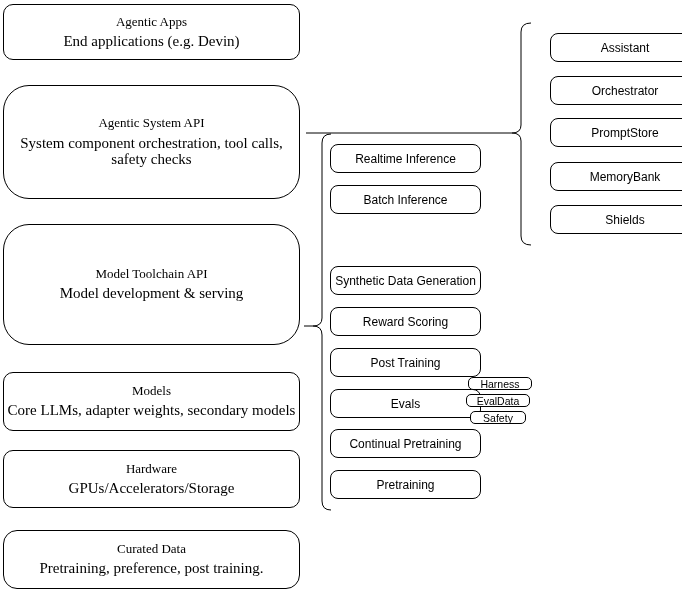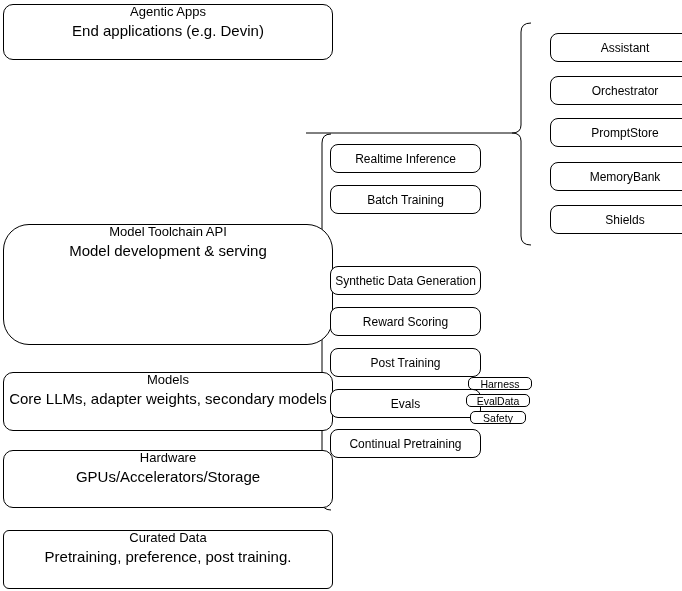--- a/index.html
+++ b/index.html
@@ -18,29 +18,31 @@
   svg.overlay {
     position: absolute;
     left: 0; top: 0;
     width: 682px; height: 591px;
     pointer-events: none;
   }
   
   .lnode {
     position: absolute;
     left: 3px;
-    width: 330px;
+    width: 297px;
     box-sizing: border-box;
     border: 1px solid #000000;
     background: #ffffff;
     display: flex;
     flex-direction: column;
+    justify-content: center;
     align-items: center;
     gap: 4px;
     text-align: center;
+    font-family: Liberation Serif, serif;
   }
   .lnode .ntitle { font-size: 13px; line-height: 1.1; }
   .lnode .nsub   { font-size: 15px; line-height: 1.1; }
   
   .mnode, .rnode {
     position: absolute;
     box-sizing: border-box;
     border: 1px solid #000000;
     border-radius: 8px;
     background: #ffffff;
@@ -84,61 +86,68 @@
     <path d="M 304 326 L 313 326" fill="none" stroke="#000000" stroke-width="1"></path>
 
     <path d="M 331 134 Q 322 134 322 143 L 322 318 Q 322 326 313 326 Q 322 326 322 335 L 322 501 Q 322 510 331 510" fill="none" stroke="#000000" stroke-width="1"></path>
   </svg>
 
   <div class="lnode" style="top:4px;height:56px;border-radius:10px">
     <div class="ntitle">Agentic Apps</div>
     <div class="nsub">End applications (e.g. Devin)</div>
   </div>
 
+  <div class="lnode" style="top:85px;height:114px;border-radius:26px">
+    <div class="ntitle">Agentic System API</div>
+    <div class="nsub">System component orchestration, tool calls, safety checks</div>
+  </div>
 
   <div class="lnode" style="top:224px;height:121px;border-radius:26px">
     <div class="ntitle">Model Toolchain API</div>
     <div class="nsub">Model development &amp; serving</div>
   </div>
 
   <div class="lnode" style="top:372px;height:59px;border-radius:10px">
     <div class="ntitle">Models</div>
     <div class="nsub">Core LLMs, adapter weights, secondary models</div>
   </div>
 
   <div class="lnode" style="top:450px;height:58px;border-radius:10px">
     <div class="ntitle">Hardware</div>
     <div class="nsub">GPUs/Accelerators/Storage</div>
   </div>
 
-  <div class="lnode" style="top:530px;height:59px;border-radius:6px">
+  <div class="lnode" style="top:530px;height:59px;border-radius:14px">
     <div class="ntitle">Curated Data</div>
     <div class="nsub">Pretraining, preference, post training.</div>
   </div>
 
   <div class="mnode" style="top:144px">
     <span>Realtime Inference</span>
   </div>
   <div class="mnode" style="top:185px">
-    <span>Batch Training</span>
+    <span>Batch Inference</span>
   </div>
   <div class="mnode" style="top:266px">
     <span>Synthetic Data Generation</span>
   </div>
   <div class="mnode" style="top:307px">
     <span>Reward Scoring</span>
   </div>
   <div class="mnode" style="top:348px">
     <span>Post Training</span>
   </div>
   <div class="mnode" style="top:389px">
     <span>Evals</span>
   </div>
   <div class="mnode" style="top:429px">
     <span>Continual Pretraining</span>
+  </div>
+  <div class="mnode" style="top:470px">
+    <span>Pretraining</span>
   </div>
 
   <div class="pill" style="left:468px;top:377px;width:64px">
     <span>Harness</span>
   </div>
   <div class="pill" style="left:466px;top:394px;width:64px">
     <span>EvalData</span>
   </div>
   <div class="pill" style="left:470px;top:411px;width:56px">
     <span>Safety</span>

